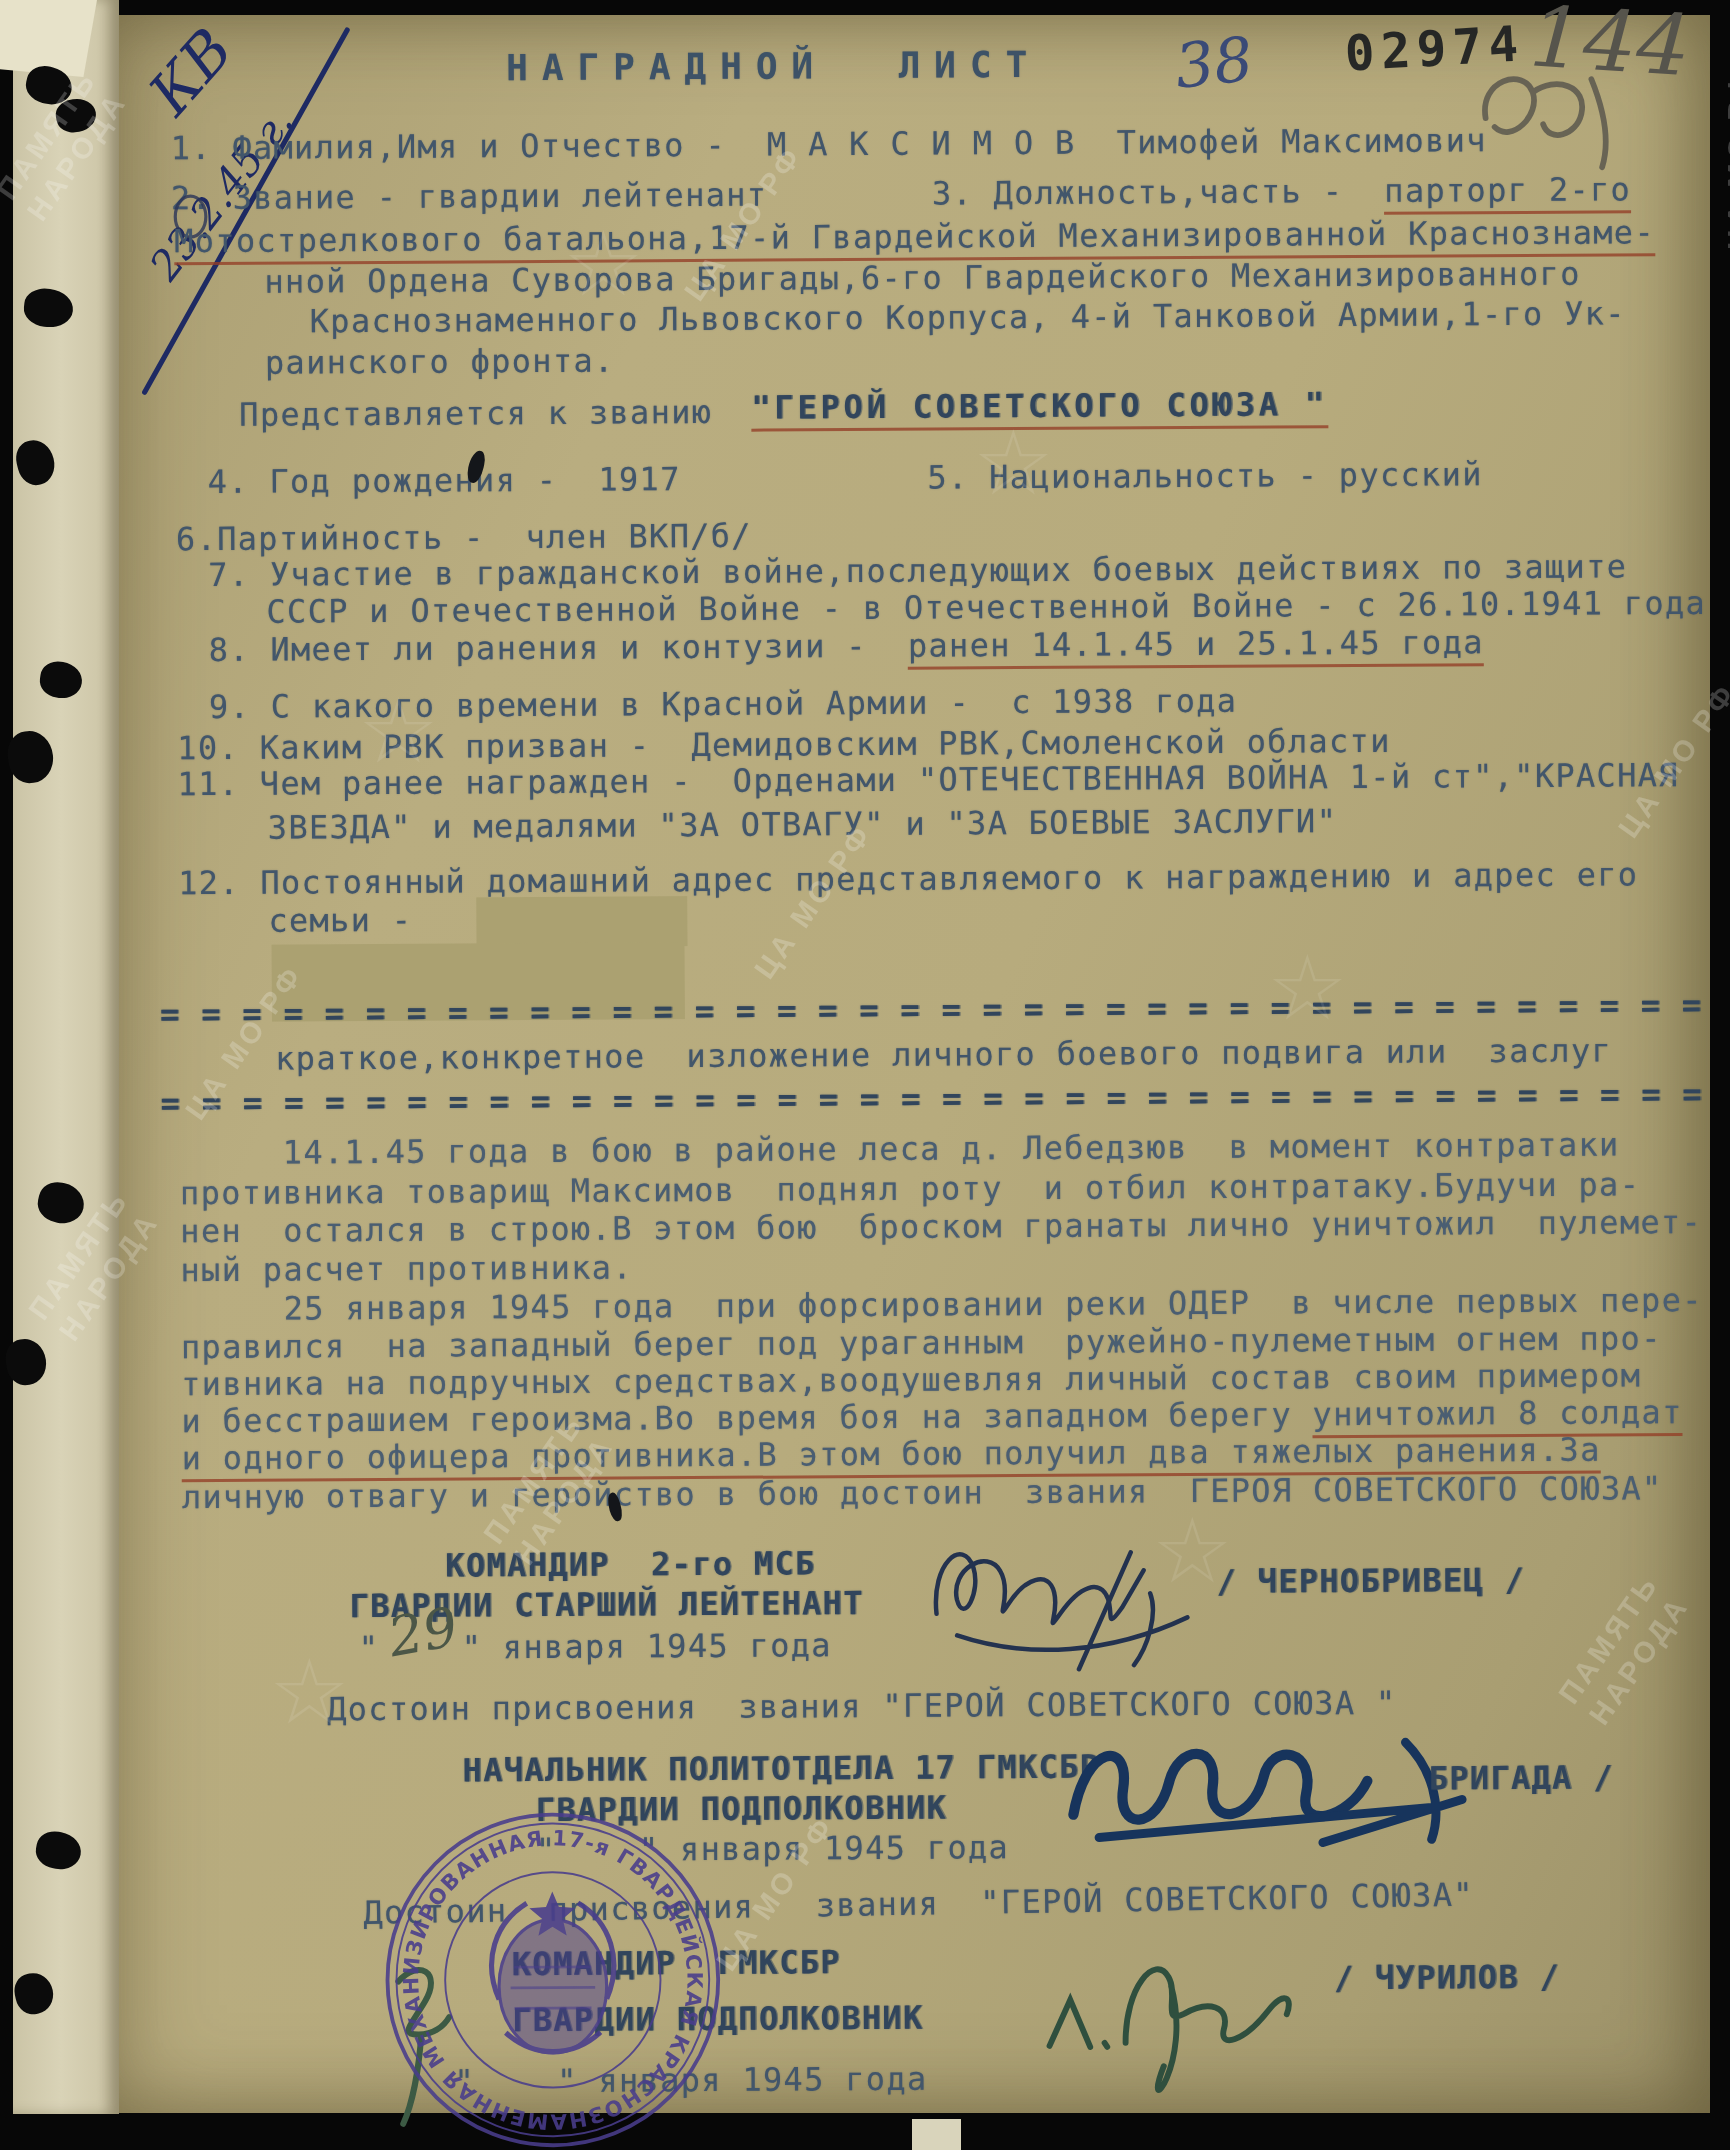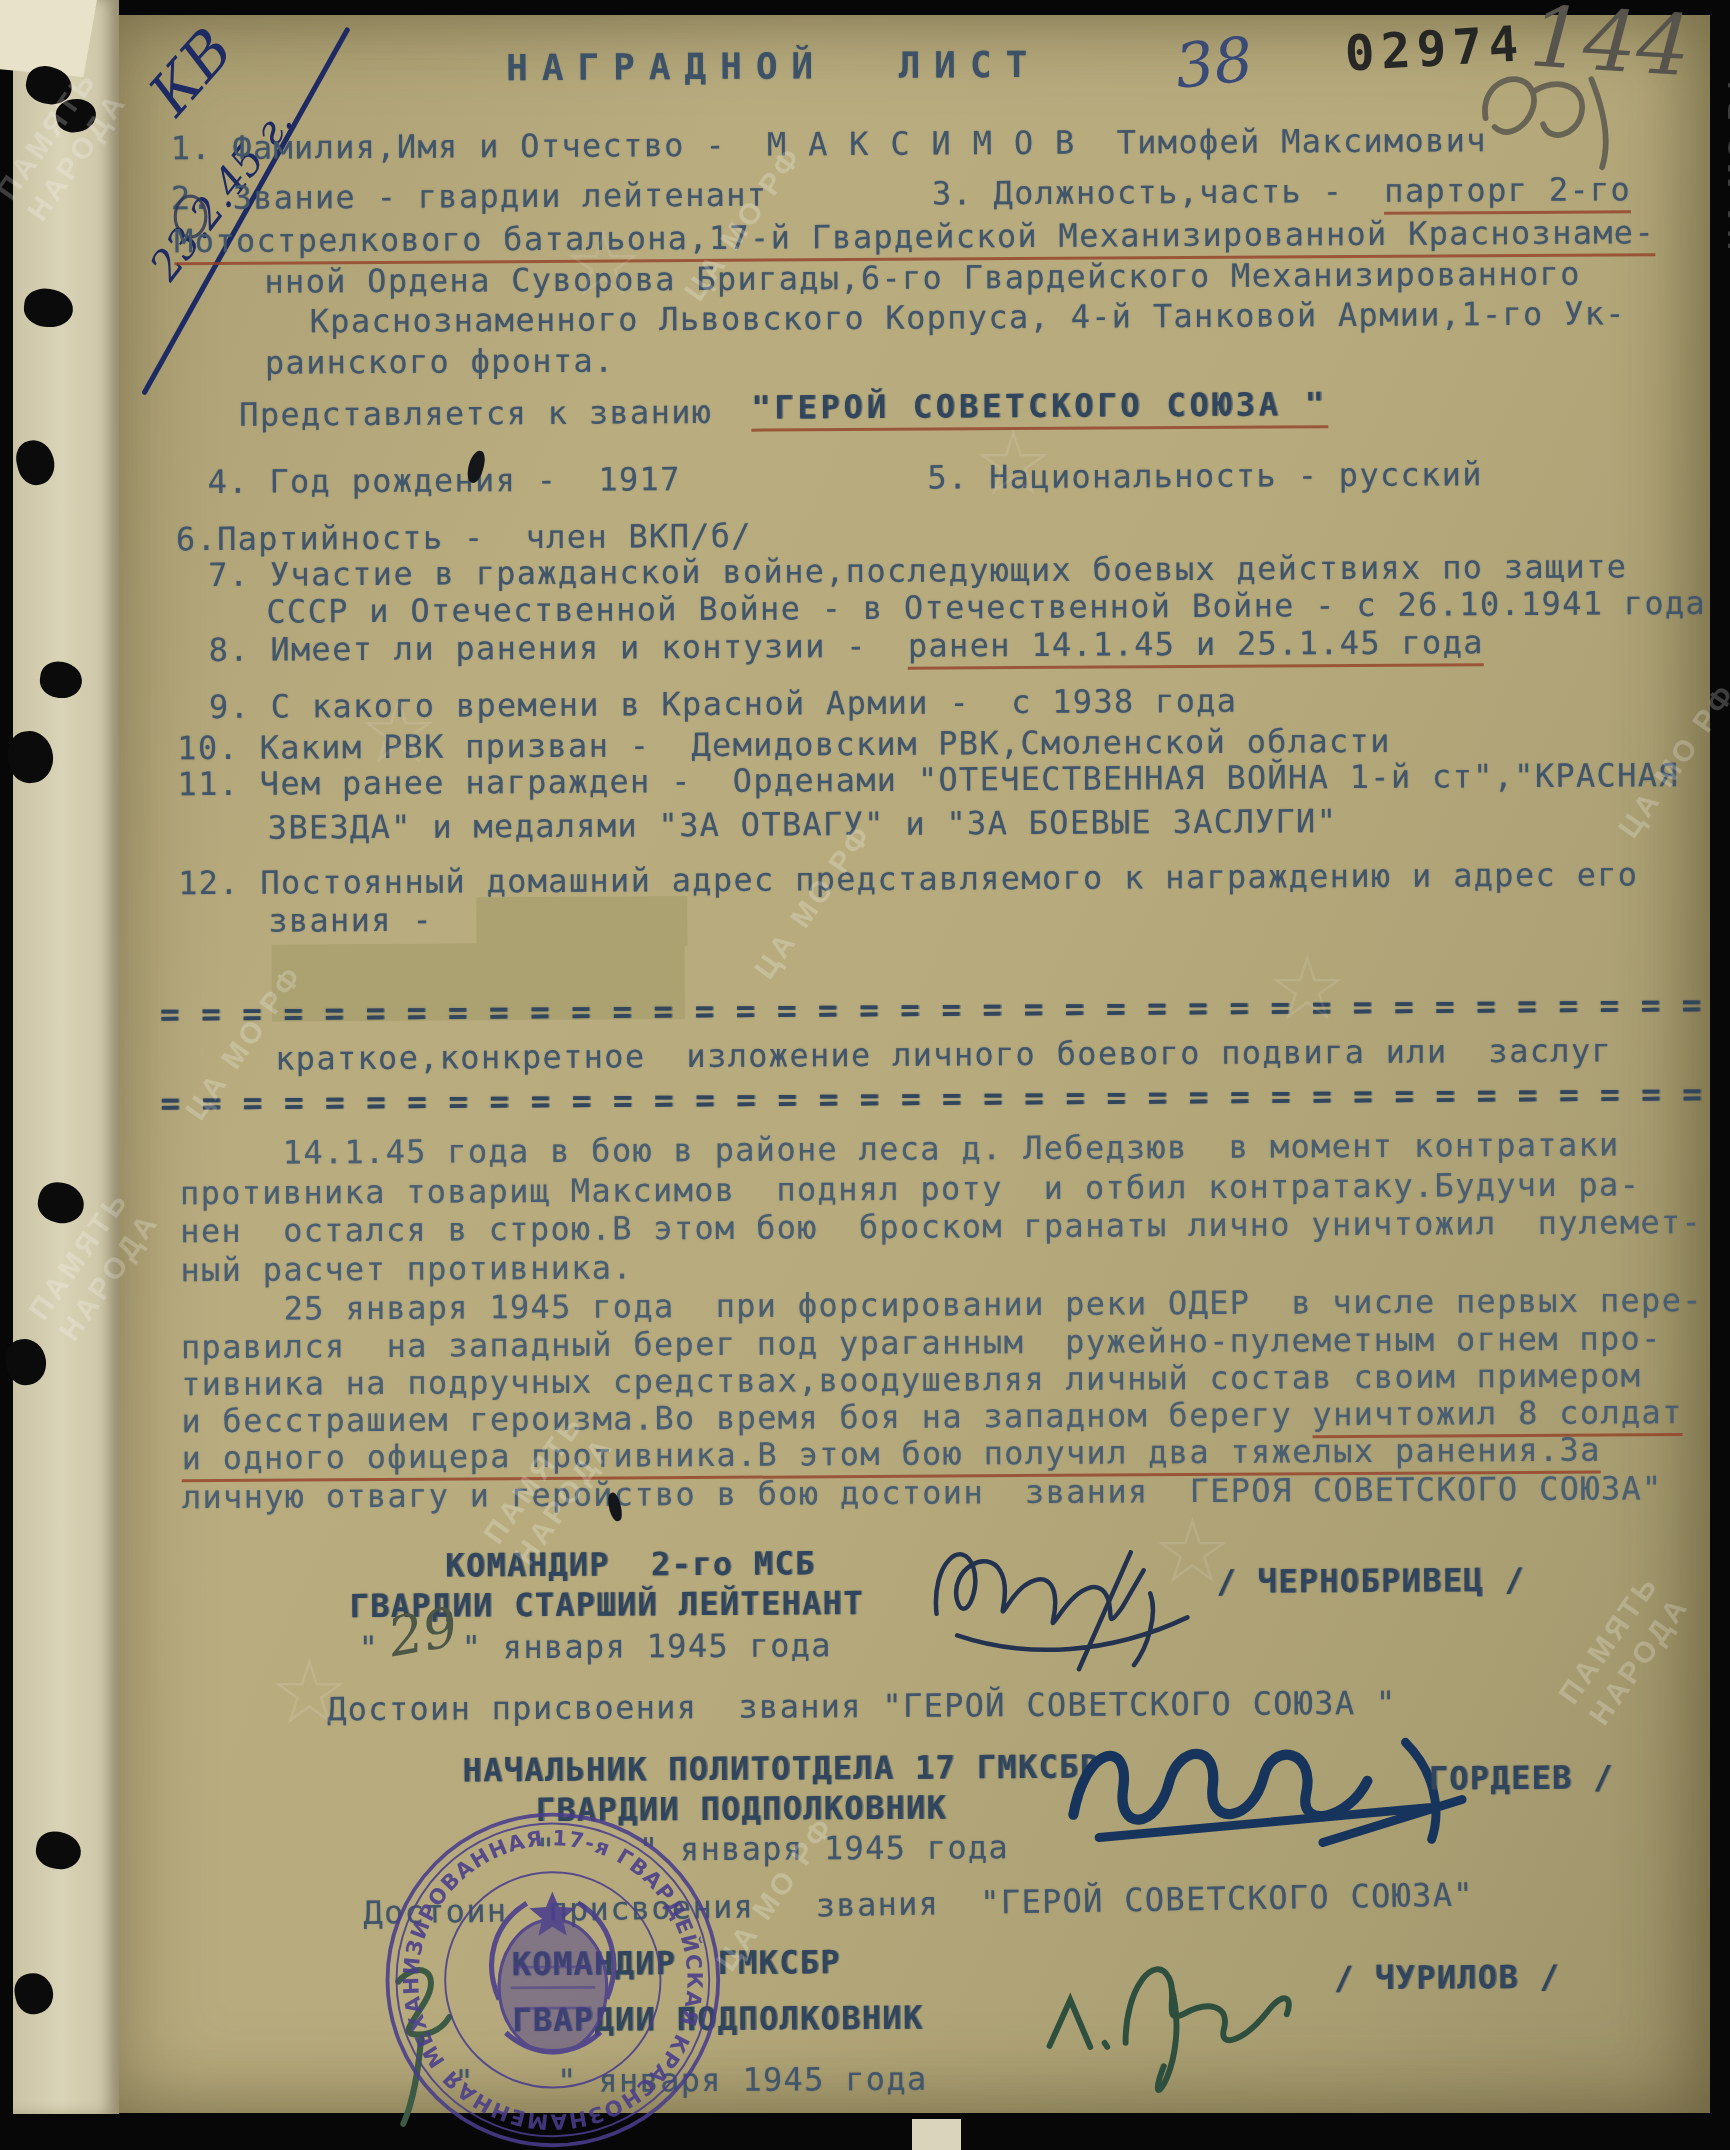--- a/index.html
+++ b/index.html
@@ -90,21 +90,21 @@
     <div class="t" style="left:211px;top:554px">7. Участие в гражданской войне,последующих боевых действиях по защите</div>
     <div class="t" style="left:269px;top:591px">СССР и Отечественной Войне - в Отечественной Войне - с 26.10.1941 года</div>
 
     <div class="t" style="left:211px;top:629px"><span>8. Имеет ли ранения и контузии -  </span><span class="red-ul">ранен 14.1.45 и 25.1.45 года</span></div>
 
     <div class="t" style="left:211px;top:686px">9. С какого времени в Красной Армии -  с 1938 года</div>
     <div class="t" style="left:179px;top:727px">10. Каким РВК призван -  Демидовским РВК,Смоленской области</div>
     <div class="t" style="left:179px;top:763px">11. Чем ранее награжден -  Орденами "ОТЕЧЕСТВЕННАЯ ВОЙНА 1-й ст","КРАСНАЯ</div>
     <div class="t" style="left:269px;top:807px">ЗВЕЗДА" и медалями "ЗА ОТВАГУ" и "ЗА БОЕВЫЕ ЗАСЛУГИ"</div>
     <div class="t" style="left:179px;top:862px">12. Постоянный домашний адрес представляемого к награждению и адрес его</div>
-    <div class="t" style="left:269px;top:900px">звания -</div>
+    <div class="t" style="left:269px;top:900px">семьи -</div>
 
     <div class="redact" style="left:477px;top:895px;width:211px;height:50px"></div>
     <div class="redact" style="left:272px;top:941px;width:413px;height:77px"></div>
 
     <div class="t b" style="left:160px;top:993px">= = = = = = = = = = = = = = = = = = = = = = = = = = = = = = = = = = = = = =</div>
     <div class="t" style="left:275px;top:1038px">краткое,конкретное  изложение личного боевого подвига или  заслуг</div>
     <div class="t b" style="left:160px;top:1082px">= = = = = = = = = = = = = = = = = = = = = = = = = = = = = = = = = = = = = =</div>
 
     <div class="t c" style="left:282px;top:1132px">14.1.45 года в бою в районе леса д. Лебедзюв  в момент контратаки</div>
     <div class="t c" style="left:179px;top:1172px">противника товарищ Максимов  поднял роту  и отбил контратаку.Будучи ра-</div>
@@ -134,21 +134,21 @@
 
     <div class="t" style="left:323px;top:1689px">Достоин присвоения  звания "ГЕРОЙ СОВЕТСКОГО СОЮЗА "</div>
     <div class="t b" style="left:458px;top:1751px">НАЧАЛЬНИК ПОЛИТОТДЕЛА 17 ГМКСБР</div>
     <div class="t b" style="left:531px;top:1791px">ГВАРДИИ ПОДПОЛКОВНИК</div>
     <div class="t" style="left:531px;top:1831px">"    " января 1945 года</div>
 
     <svg style="left:1043px;top:1704px" width="422" height="160" viewBox="0 0 660 240">
       <path d="M40,170 C60,60 130,52 118,130 C108,196 170,196 190,120 C205,62 268,58 258,128 C250,190 320,184 338,112 C352,58 420,70 404,140 C392,196 470,180 500,120" stroke="#17345c" stroke-width="16" fill="none" stroke-linecap="round"></path>
       <path d="M80,206 L600,162 M430,216 L648,150 M560,60 C600,100 618,160 600,212" stroke="#17345c" stroke-width="14" fill="none" stroke-linecap="round"></path>
     </svg>
-    <div class="t b" style="left:1424px;top:1765px">ГОРДЕЕВ /</div>
+    <div class="t b" style="left:1424px;top:1765px">БРИГАДА /</div>
 
     <div class="t" style="left:358px;top:1887px;transform:rotate(-0.6deg)">Достоин  присвоения   звания  "ГЕРОЙ СОВЕТСКОГО СОЮЗА"</div>
     <div class="t b" style="left:506px;top:1945px">КОМАНДИР  ГМКСБР</div>
     <div class="t b" style="left:506px;top:2001px">ГВАРДИИ ПОДПОЛКОВНИК</div>
     <div class="t" style="left:448px;top:2062px">"    " января 1945 года</div>
 
     <svg style="left:1021px;top:1915px" width="282" height="205" viewBox="0 0 430 310">
       <path d="M34,200 L66,130 L96,202 M118,196 l4,6" stroke="#2f4f3e" stroke-width="9" fill="none" stroke-linecap="round"></path>
       <path d="M150,196 C150,110 196,60 216,96 C232,124 204,170 240,152 C276,132 310,140 300,176 C292,206 330,196 368,148 M220,110 C252,230 172,322 208,232 M368,148 C392,118 406,128 396,154" stroke="#2f4f3e" stroke-width="9" fill="none" stroke-linecap="round"></path>
     </svg>

